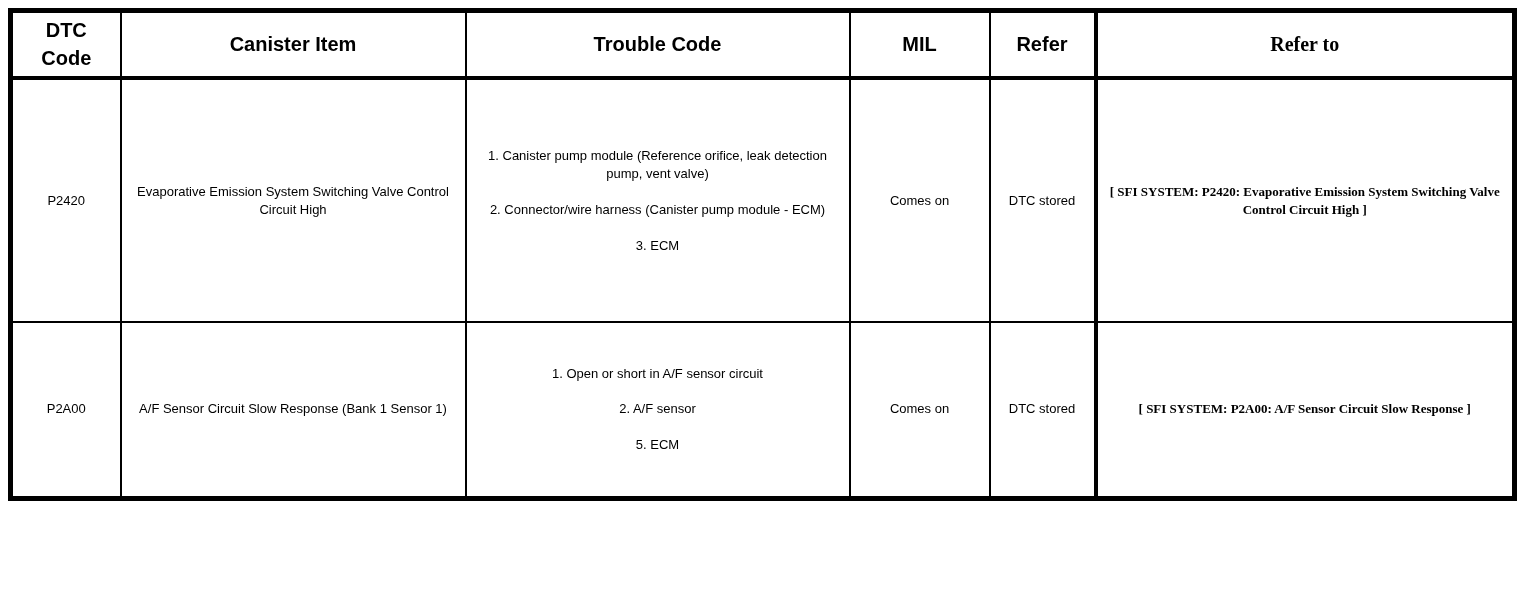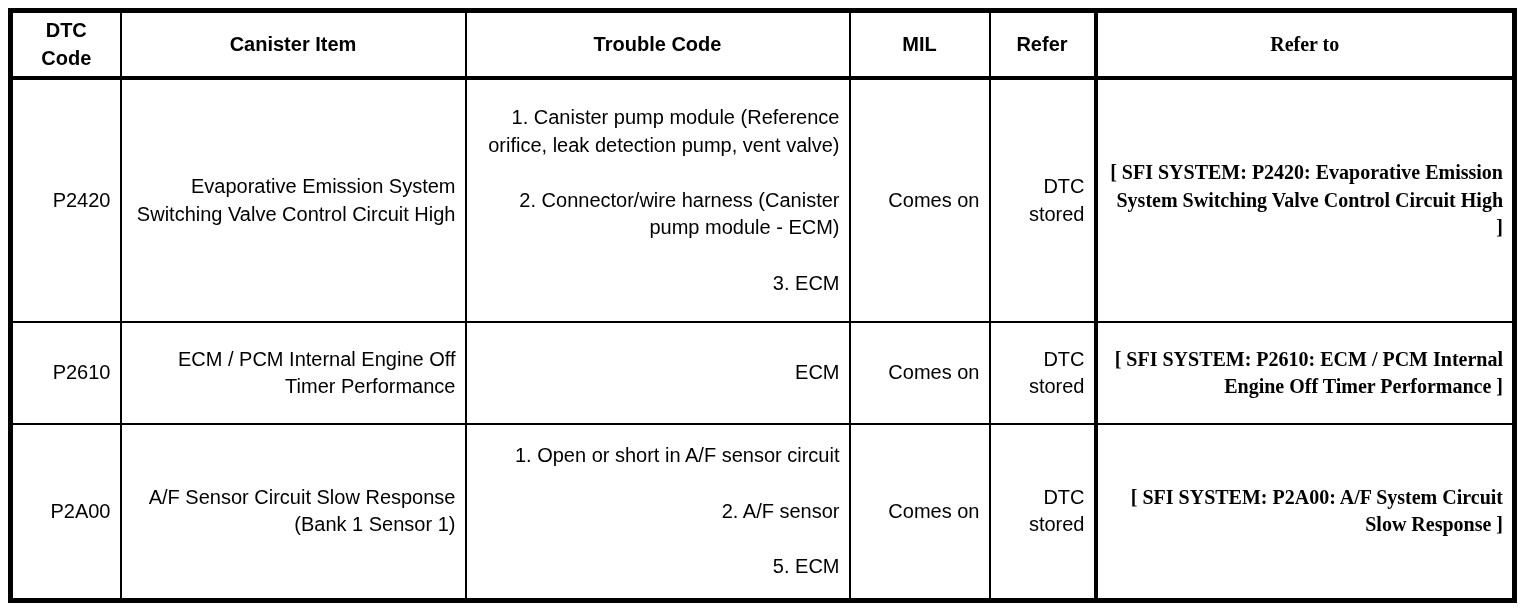--- a/index.html
+++ b/index.html
@@ -24,25 +24,25 @@
     table-layout: fixed;
     width: 1504px;
     background: #ffffff;
     border: 5px solid #000000;
   }
   .dtc-table th,
   .dtc-table td {
     border: 2px solid #000000;
     box-sizing: border-box;
     padding: 6px 9px;
-    font-size: 20px;
+    font-size: 13px;
     line-height: 1.38;
     color: #000000;
     overflow: hidden;
-    text-align: right;
+    text-align: center;
     vertical-align: middle;
     word-wrap: break-word;
   }
   .dtc-table thead th {
     font-size: 20px;
     font-weight: bold;
     text-align: center;
     vertical-align: middle;
     height: 66px;
     border-bottom: 4px solid #000000;
@@ -94,35 +94,27 @@
         <td>Evaporative Emission System Switching Valve Control Circuit High</td>
         <td class="prewrap">1. Canister pump module (Reference orifice, leak detection pump, vent valve)
 
 2. Connector/wire harness (Canister pump module - ECM)
 
 3. ECM</td>
         <td>Comes on</td>
         <td>DTC stored</td>
         <td class="cell-refer">[ SFI SYSTEM: P2420: Evaporative Emission System Switching Valve Control Circuit High ]</td>
       </tr>
-      <tr class="row-2">
-        <td>P2610</td>
-        <td>ECM / PCM Internal Engine Off Timer Performance</td>
-        <td class="prewrap">ECM</td>
-        <td>Comes on</td>
-        <td>DTC stored</td>
-        <td class="cell-refer">[ SFI SYSTEM: P2610: ECM / PCM Internal Engine Off Timer Performance ]</td>
-      </tr>
       <tr class="row-3">
         <td>P2A00</td>
         <td>A/F Sensor Circuit Slow Response (Bank 1 Sensor 1)</td>
         <td class="prewrap">1. Open or short in A/F sensor circuit
 
 2. A/F sensor
 
 5. ECM</td>
         <td>Comes on</td>
         <td>DTC stored</td>
-        <td class="cell-refer">[ SFI SYSTEM: P2A00: A/F System Circuit Slow Response ]</td>
+        <td class="cell-refer">[ SFI SYSTEM: P2A00: A/F Sensor Circuit Slow Response ]</td>
       </tr>
     </tbody>
   </table>
 </div>
 
 </body></html>

